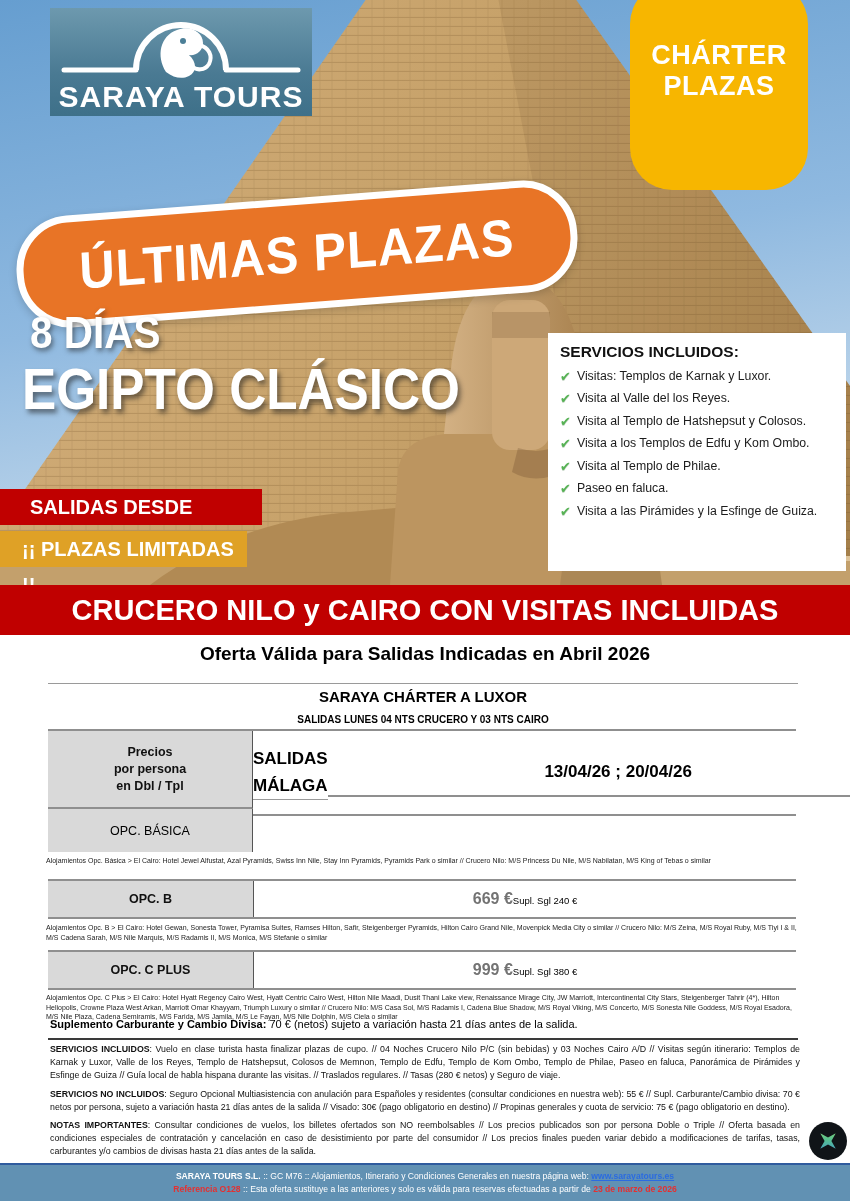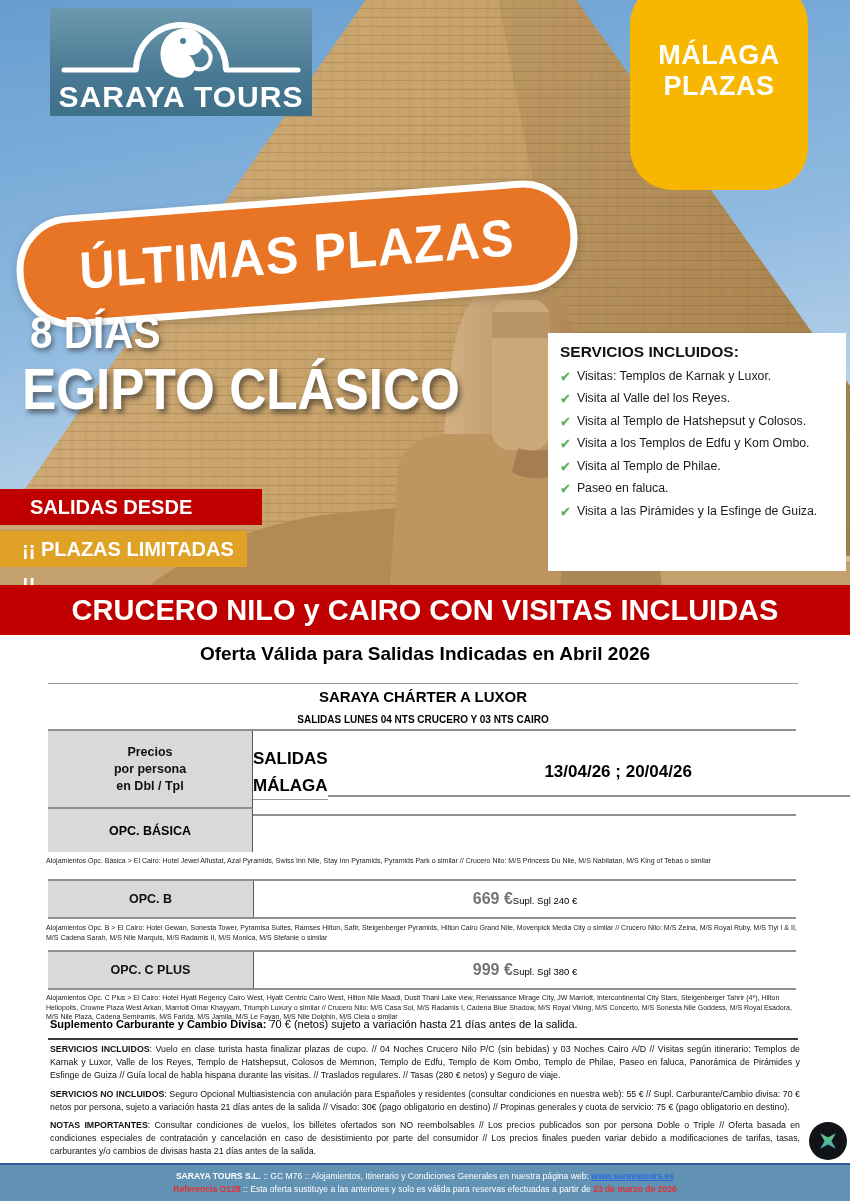--- a/index.html
+++ b/index.html
@@ -167,21 +167,21 @@
         <path d="M86,62 A45,45 0 0 1 176,62" fill="none" stroke="#fff" stroke-width="6"></path>
         <path d="M116,64 C106,48 110,28 127,22 C140,17 153,24 153,35 C153,43 146,48 139,47 C147,54 147,64 139,68 C132,71.5 124,70 116,64 Z" fill="#fff"></path>
         <path d="M149,37 C159,39 163,48 159,56 C155,62.5 146,63 142,58" fill="none" stroke="#fff" stroke-width="4" stroke-linecap="round"></path>
         <circle cx="133" cy="33" r="3" fill="#4c7f97"></circle>
       </svg>
       <div class="logo-text">SARAYA TOURS</div>
     </div>
 
     <div class="bubble">
       <div class="bubble-pad">
-        <div class="bubble-line">MÁLAGA</div>
+        <div class="bubble-line">CHÁRTER</div>
         <div class="bubble-line">PLAZAS</div>
       </div>
     </div>
 
     <div class="ribbon">
       <span class="ribbon-text">ÚLTIMAS PLAZAS</span>
     </div>
 
     <div class="h-days">8 DÍAS</div>
     <div class="h-title">EGIPTO CLÁSICO</div>
@@ -241,21 +241,21 @@
       <div class="hdr-salidas">SALIDAS MÁLAGA</div>
       <div class="hdr-dates" style="height:49px;flex:none;border-bottom:2px solid #8f8f8f;box-sizing:border-box;">13/04/26 ; 20/04/26</div>
       <div style="flex:1;display:flex;flex-direction:column;align-items:center;justify-content:center;width:100%;margin-top:37px;">
         <div class="price-big"><span>499 €</span> <span class="price-note">(*)</span></div>
         <div class="suppl">Supl. Sgl 200 €</div>
       </div>
     </div>
   </div>
 
   <div class="abs" style="left:48px;top:809px;width:205px;height:43px;background:#d9d9d9;border-right:1.5px solid #555;display:flex;align-items:center;justify-content:center;box-sizing:border-box;">
-    <span class="opt-label" style="font-weight:700;">OPC. BÁSICA</span>
+    <span class="opt-label" style="font-weight:400;">OPC. BÁSICA</span>
   </div>
   <div class="note" style="top:856px;">Alojamientos Opc. Básica &gt; El Cairo: Hotel Jewel Alfustat, Azal Pyramids, Swiss Inn Nile, Stay Inn Pyramids, Pyramids Park o similar // Crucero Nilo: M/S Princess Du Nile, M/S Nabilatan, M/S King of Tebas o similar</div>
 
   <div class="block" style="top:879px;height:40px;">
     <div class="cell-l">
         <span class="opt-label">OPC. B</span>
       </div>
     <div class="cell-r">
       <div class="price-mid">669 €</div>
       <div class="suppl">Supl. Sgl 240 €</div>

